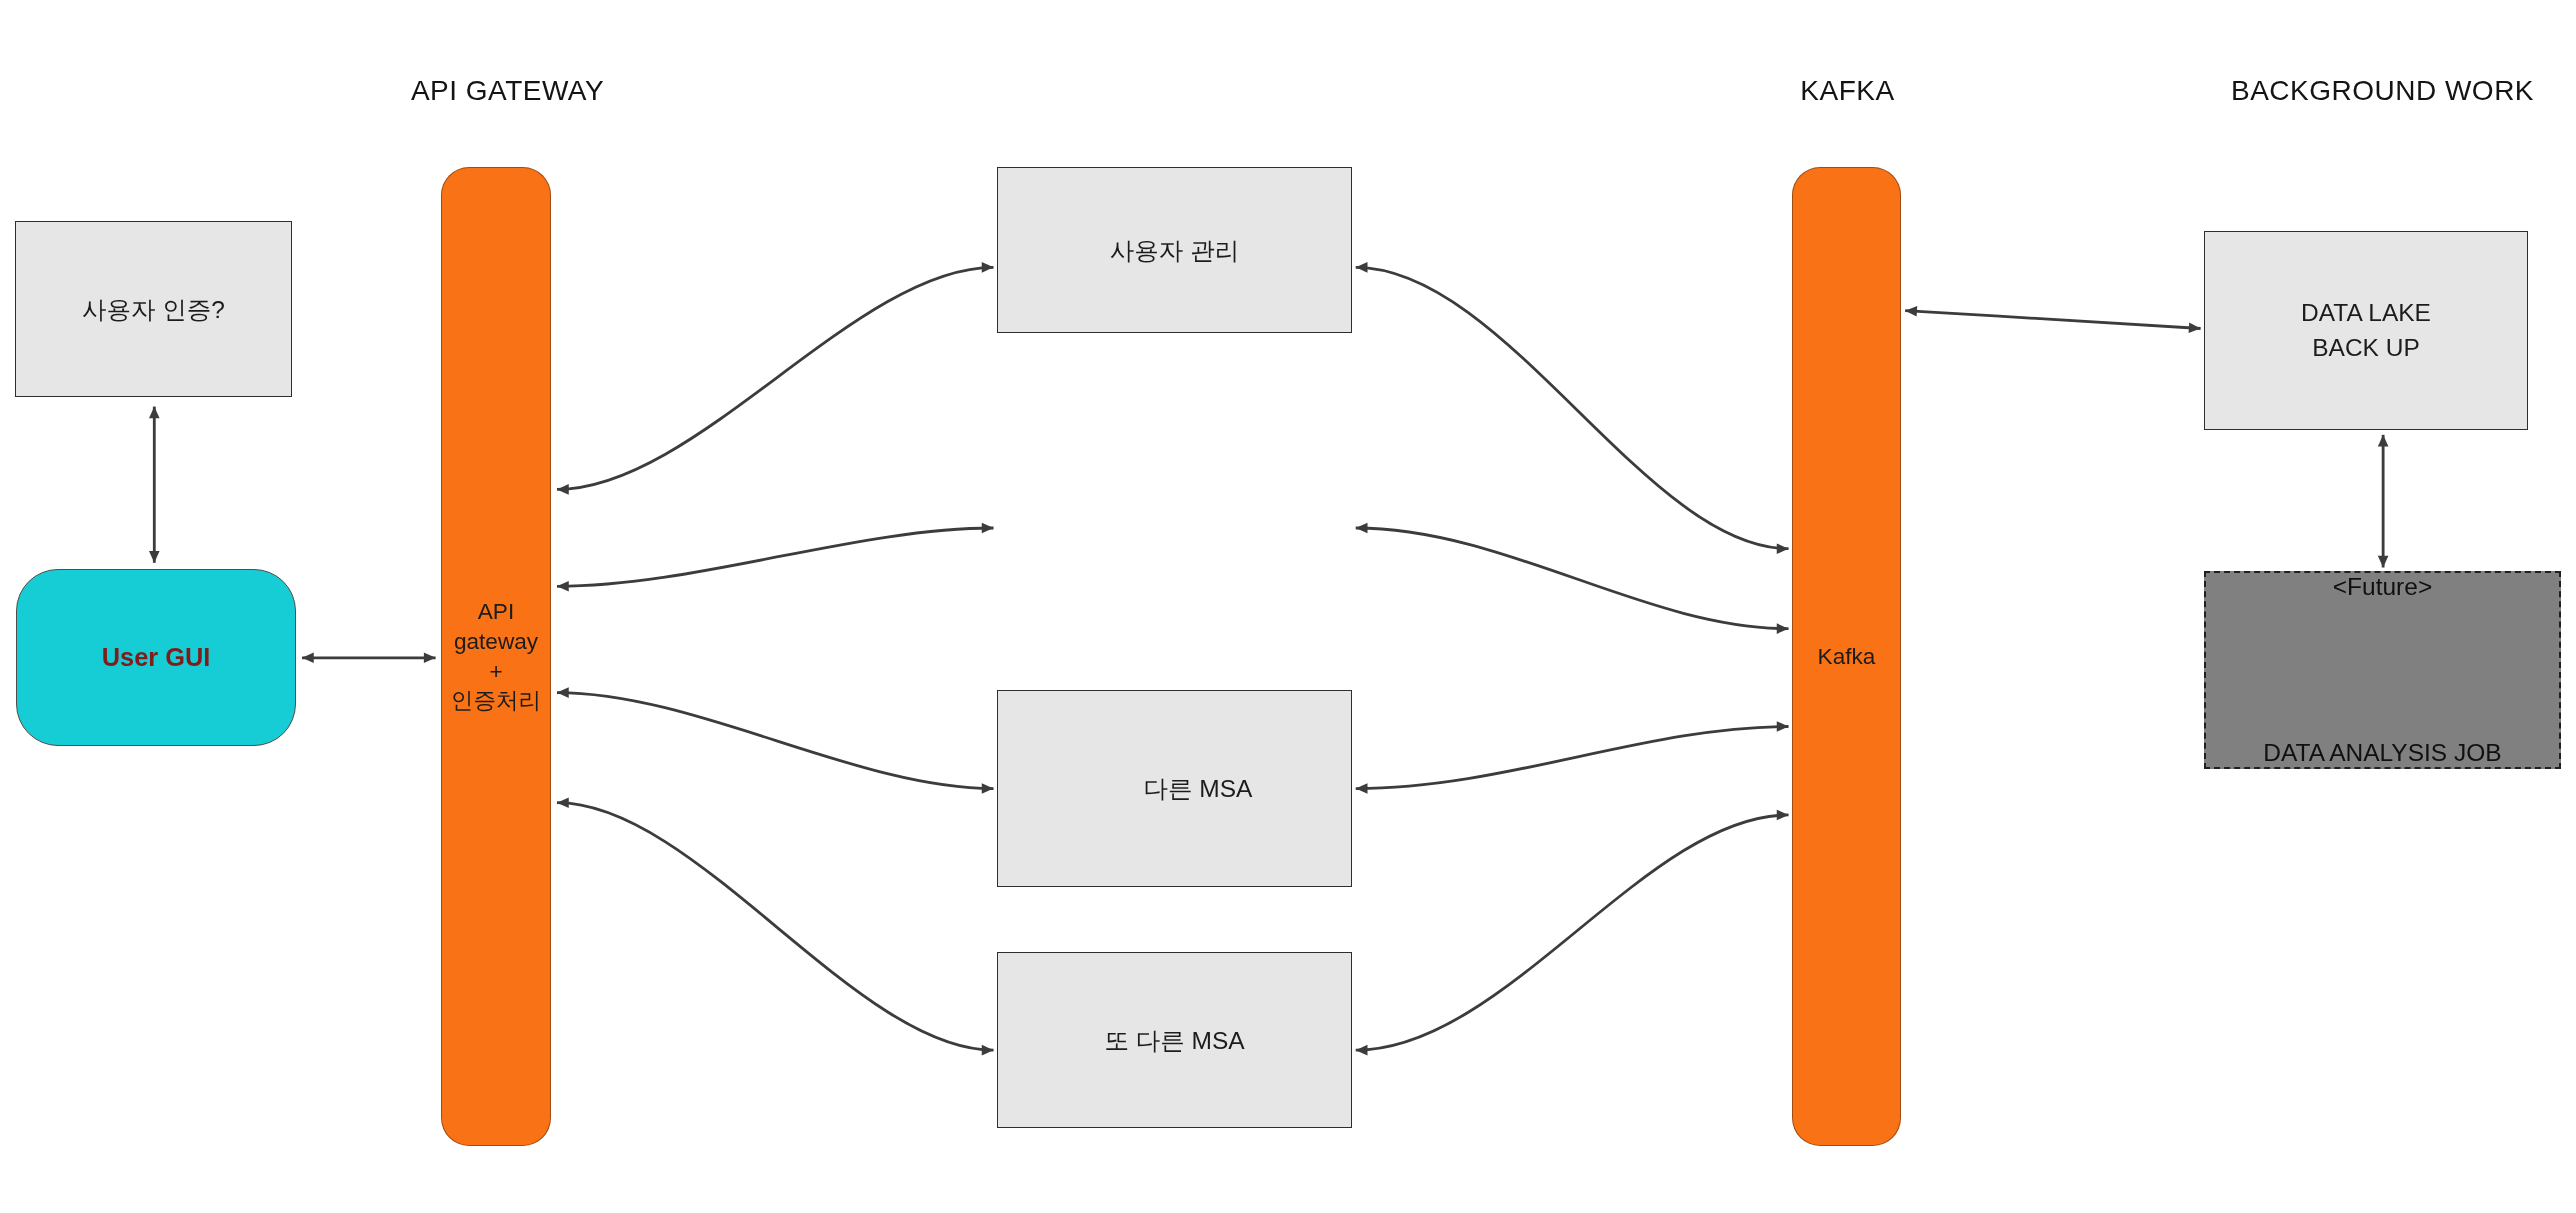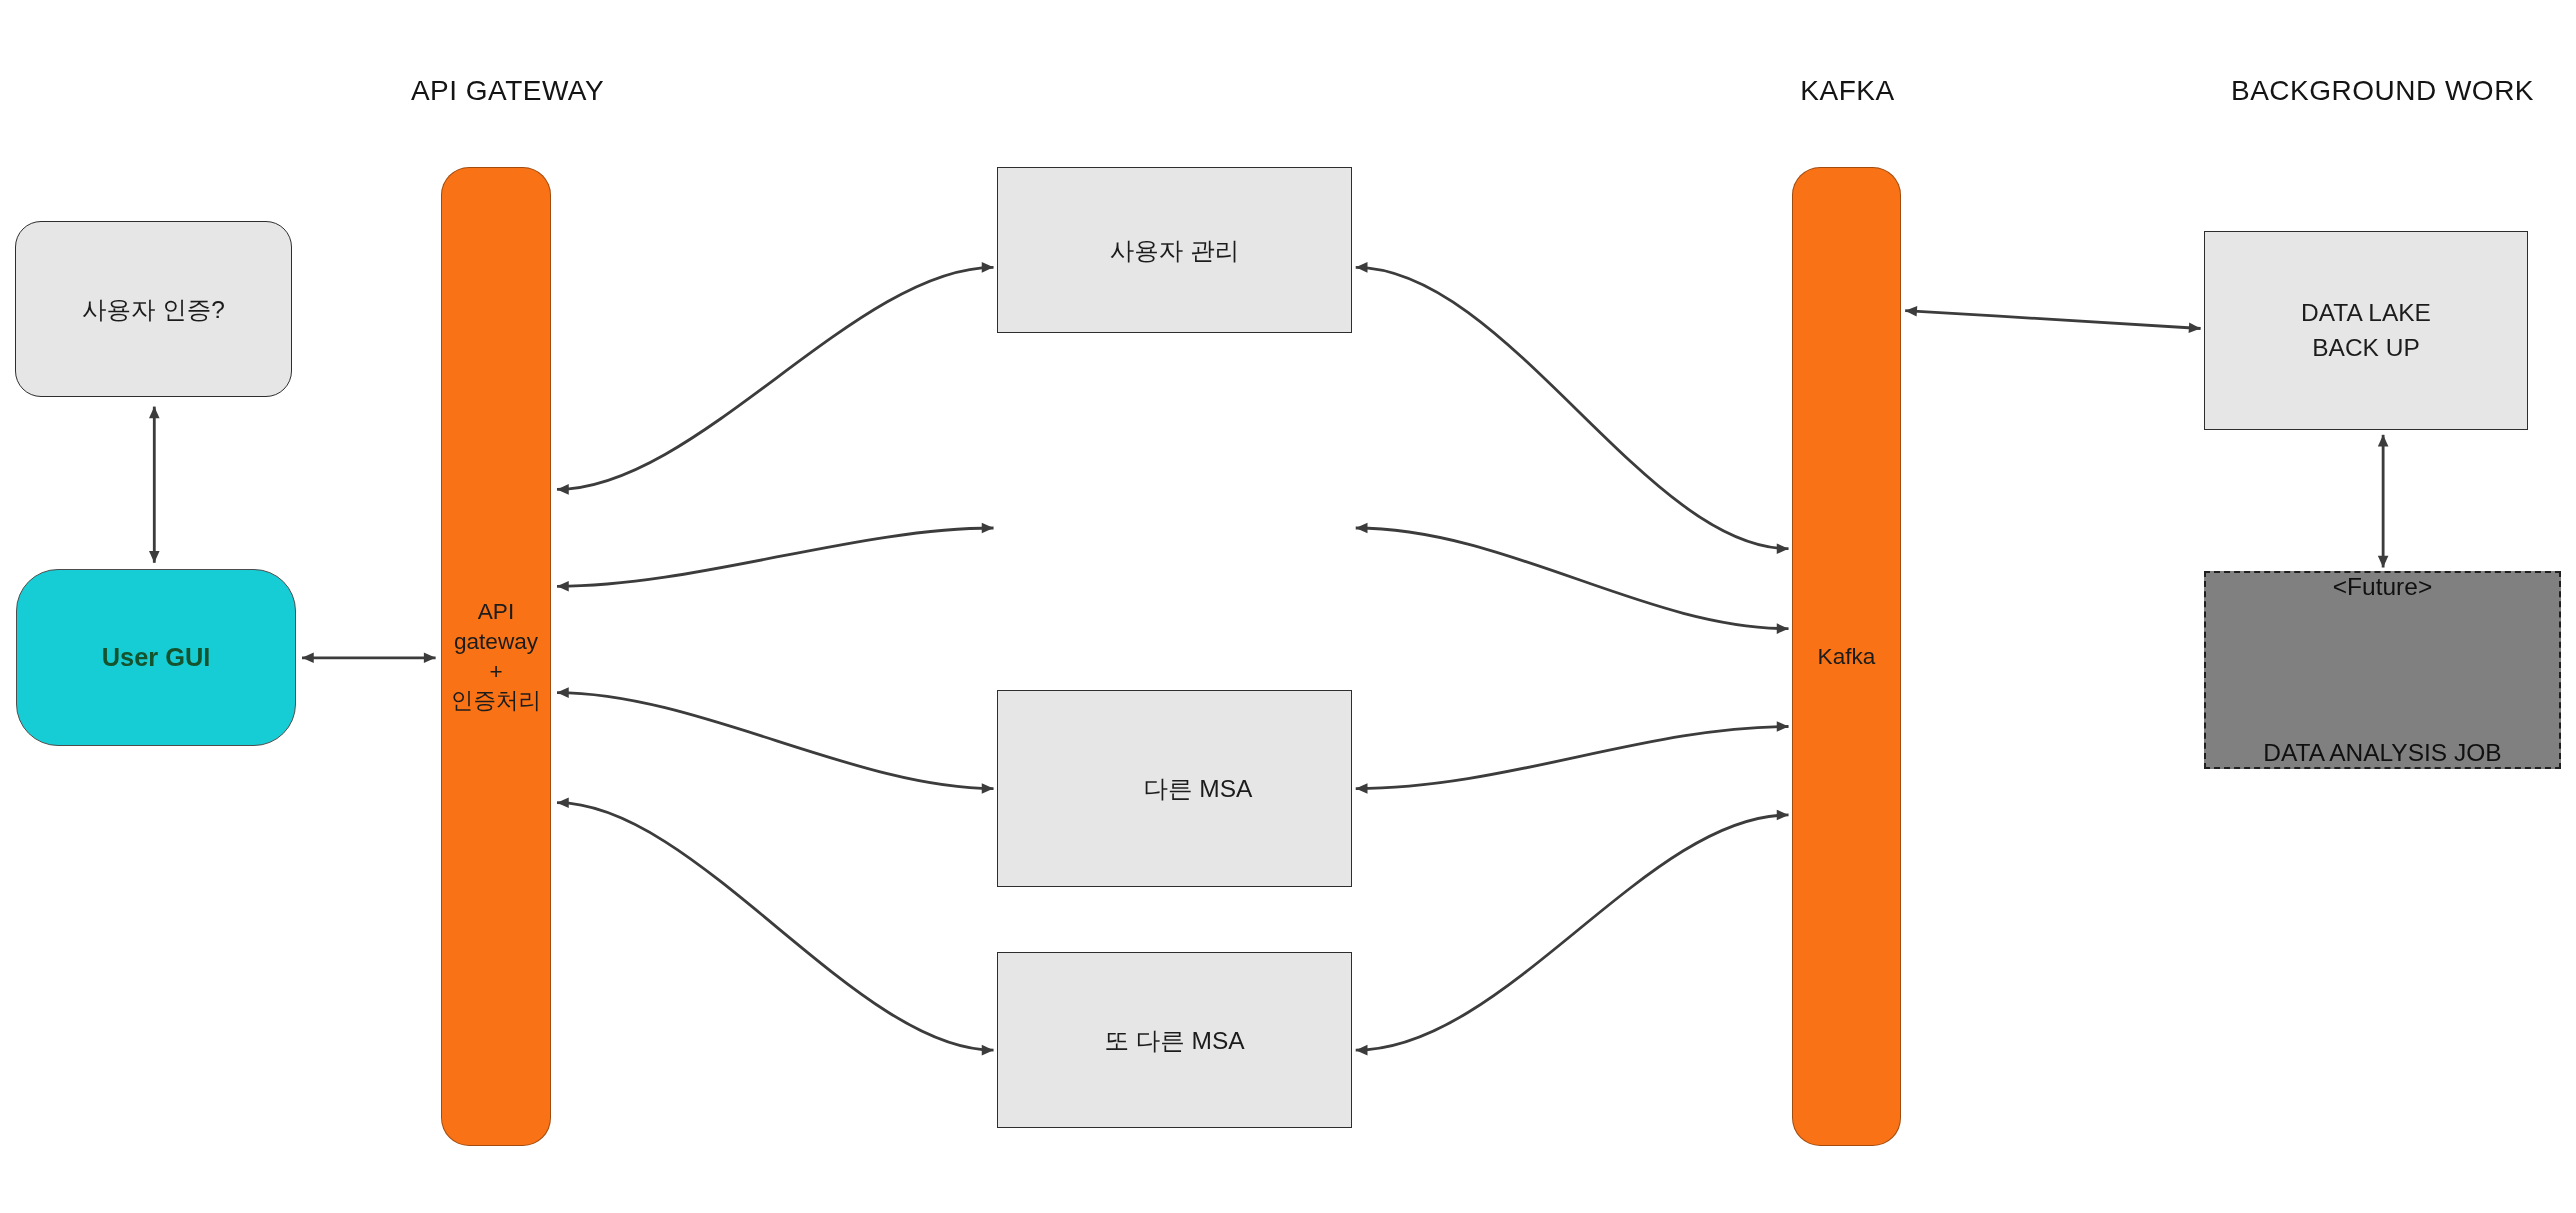--- a/index.html
+++ b/index.html
@@ -37,21 +37,21 @@
   .gray-box {
     background: #e6e6e6;
     border: 1.9px solid #2e2e2e;
   }
   .cyan-box {
     background: #17cdd5;
     border: 1.9px solid #4d4d4d;
     border-radius: 42px;
     font-weight: 700;
     font-size: 25.4px;
-    color: #14532d;
+    color: #7f1d1d;
   }
   .vbar {
     background: #f97316;
     border: 1.9px solid rgba(0,0,0,0.35);
     border-radius: 28px;
     flex-direction: column;
     font-size: 22.6px;
     line-height: 1.32;
   }
   .dark-box {
@@ -99,21 +99,21 @@
     <path d="M1441 838 C1600 838, 1750 772, 1901 772" marker-start="url(#ah)" marker-end="url(#ah)"></path>
     <path d="M1441 1116 C1600 1116, 1750 866, 1901 866" marker-start="url(#ah)" marker-end="url(#ah)"></path>
     <path d="M2025 330 C2130 336, 2240 343, 2339 349" marker-start="url(#ah)" marker-end="url(#ah)"></path>
     <path d="M2533 462 L2533 603" marker-start="url(#ah)" marker-end="url(#ah)"></path>
   </svg>
 
   <div class="col-header" style="left:310px; top:75px;">API GATEWAY</div>
   <div class="col-header" style="left:1650px; top:75px;">KAFKA</div>
   <div class="col-header" style="left:2185px; top:75px;">BACKGROUND WORK</div>
 
-  <div class="node gray-box" style="left:15px; top:221px; width:277px; height:176px;border-radius:26px;">
+  <div class="node gray-box" style="left:15px; top:221px; width:277px; height:176px;">
     <span>사용자 인증?</span>
   </div>
 
   <div class="node cyan-box" style="left:16px; top:569px; width:280px; height:177px;">
     <span>User GUI</span>
   </div>
 
   <div class="node vbar" style="left:441px; top:167px; width:110px; height:979px;">
     <span>API</span>
     <span>gateway</span>

